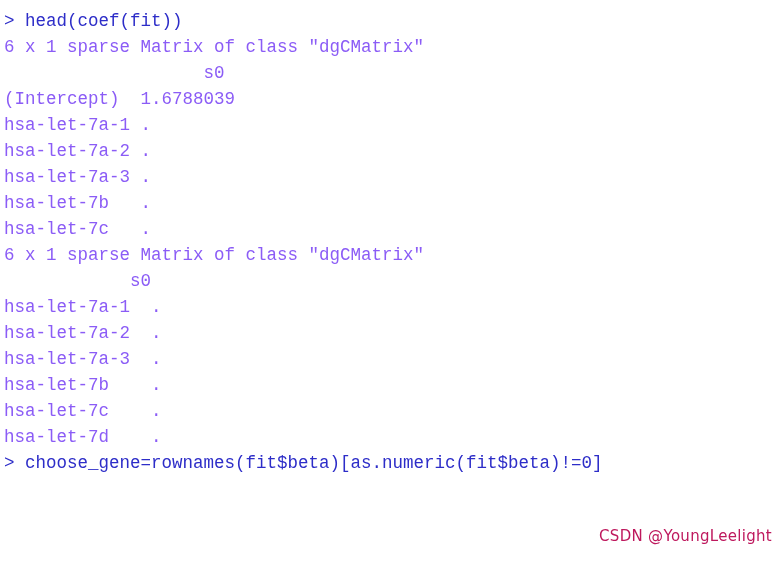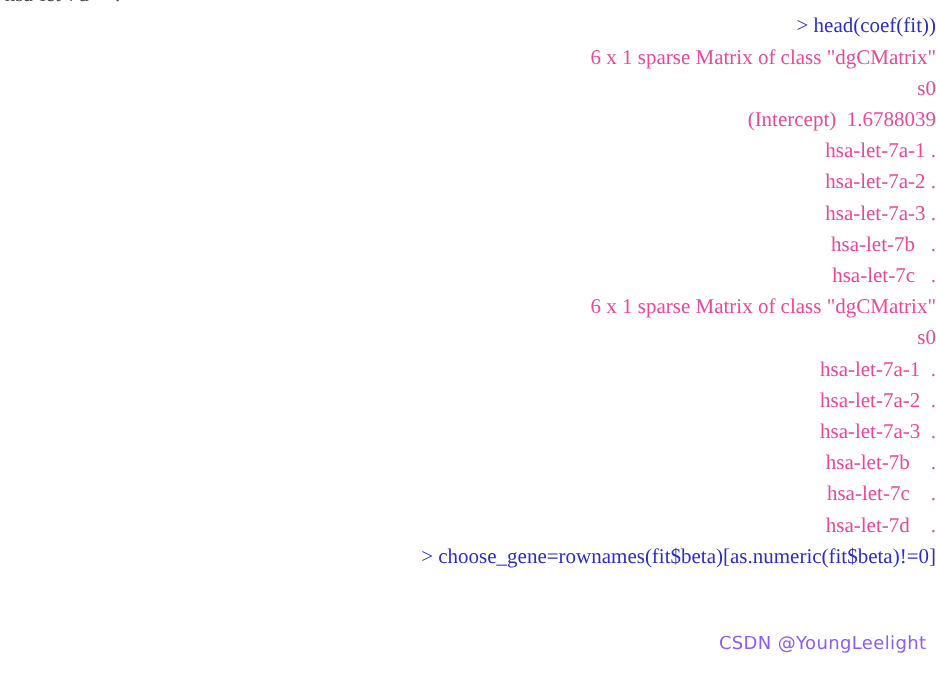--- a/index.html
+++ b/index.html
@@ -22,25 +22,24 @@
     padding-top: 0px;
     box-sizing: border-box;
   }
   .line {
     height: 26px;
     line-height: 26px;
     font-size: 17.5px;
     letter-spacing: 0px;
     white-space: pre;
     padding-left: 4px;
-    font-family: Liberation Serif, serif;
-    text-align: right;
+    font-family: Liberation Mono, monospace;
   }
   .out {
-    color: #ec4899;
+    color: #8b5cf6;
   }
   .cmd {
     color: #2d2dc8;
   }
   .clipped {
     height: 8px;
     line-height: 8px;
     overflow: hidden;
     position: relative;
   }
@@ -52,21 +51,21 @@
     font-size: 17.5px;
     white-space: pre;
     color: #4a4a4a;
   }
   .watermark {
     position: absolute;
     right: 8px;
     top: 527px;
     font-family: "DejaVu Sans", "Liberation Sans", sans-serif;
     font-size: 15px;
-    color: #8b5cf6;
+    color: #be185d;
     letter-spacing: 0.3px;
     white-space: pre;
   }
 </style>
 </head>
 <body>
 
 <div id="console">
 
   <div class="line clipped">

